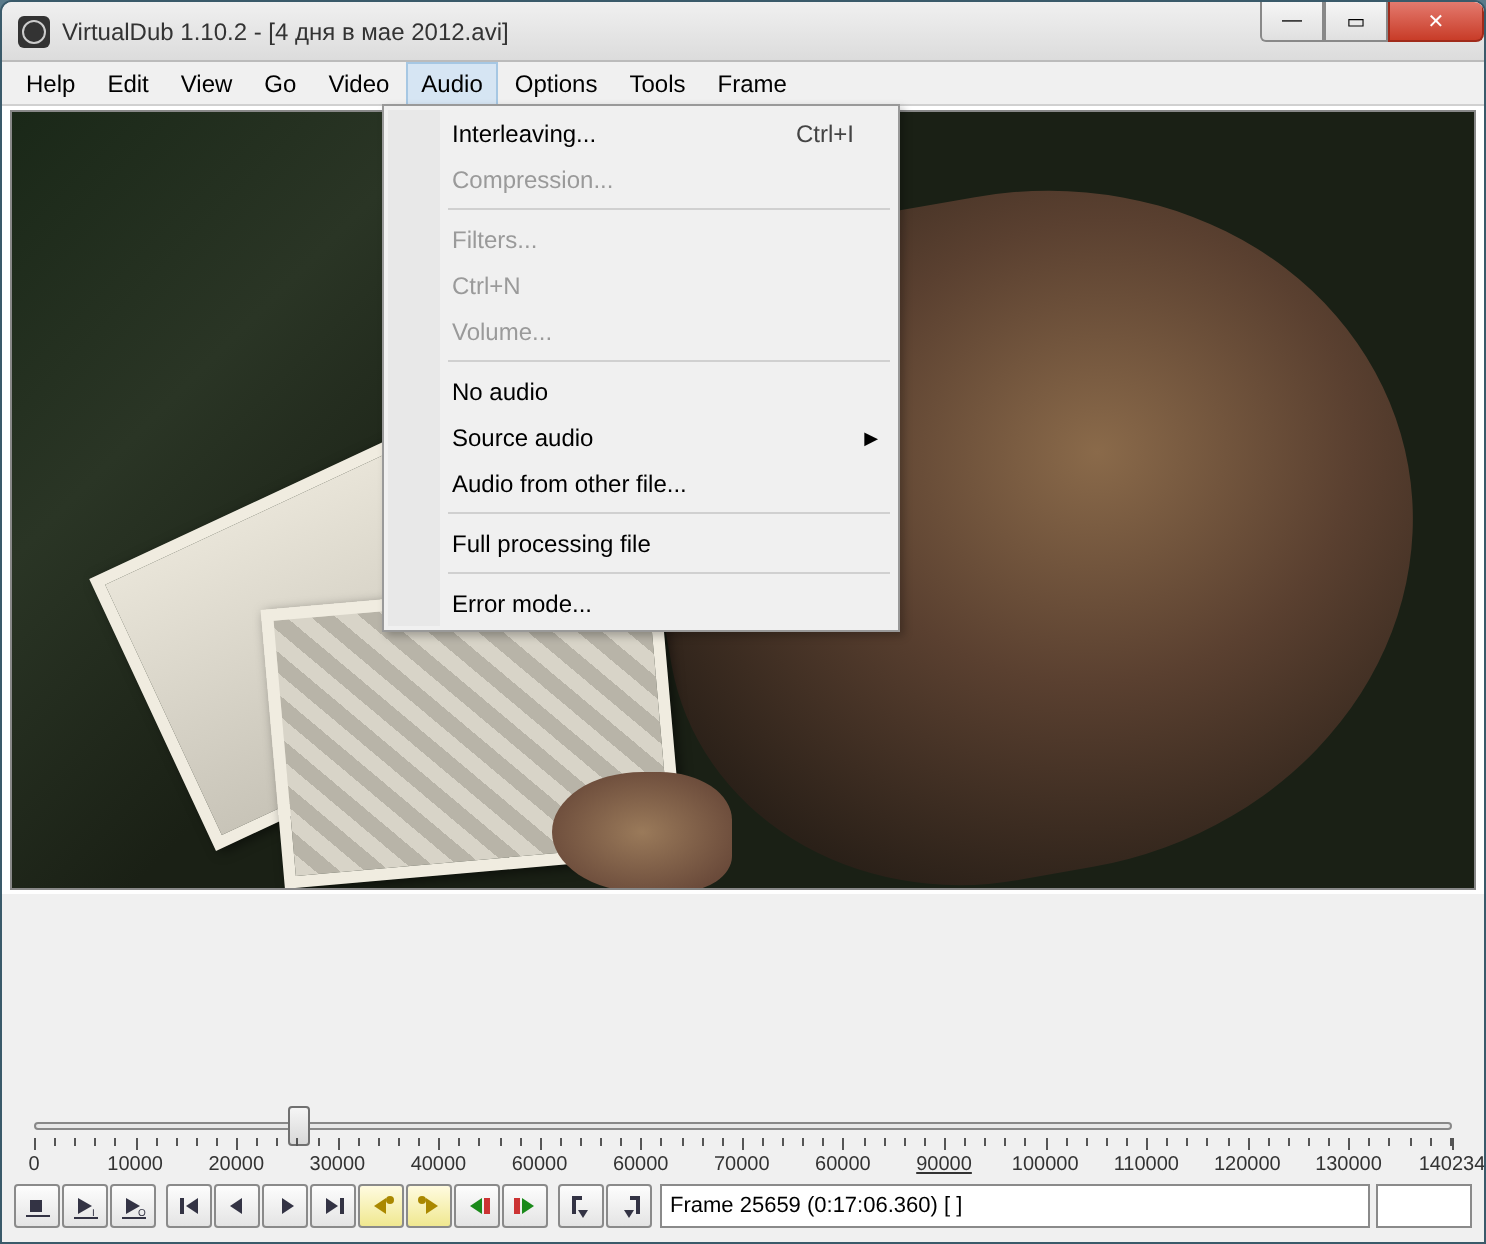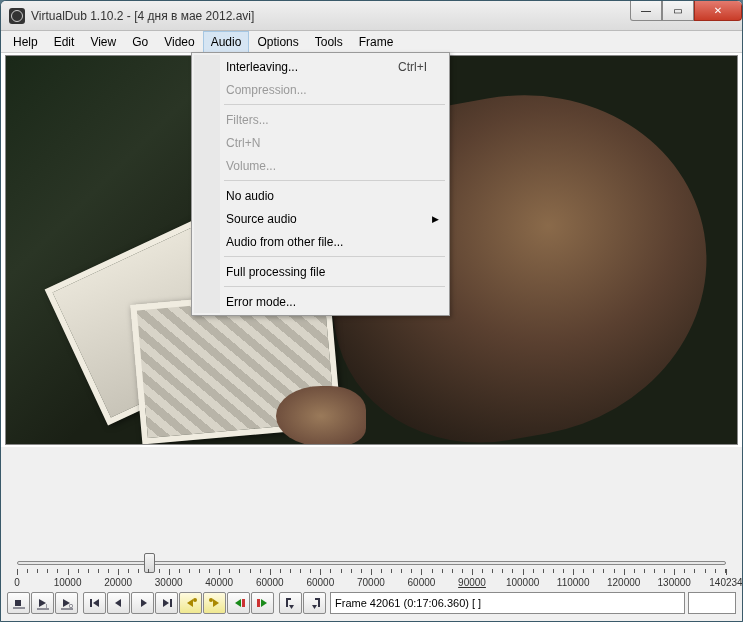--- a/index.html
+++ b/index.html
@@ -322,18 +322,18 @@
             <path d="M3 11 L3 3 L7 3" fill="none" stroke="#334" stroke-width="2"></path>
             <polygon points="5,9 10,9 7.5,13" fill="#334"></polygon>
           </svg>
         </div>
       <div class="tbtn">
           <svg viewBox="0 0 14 14">
             <path d="M11 11 L11 3 L7 3" fill="none" stroke="#334" stroke-width="2"></path>
             <polygon points="4,9 9,9 6.5,13" fill="#334"></polygon>
           </svg>
         </div>
-      <div class="status">Frame 42061 (0:17:06.360) [ ]</div>
+      <div class="status">Frame 25659 (0:17:06.360) [ ]</div>
       <div class="small-status"></div>
     </div>
   </div>
 
 </div>
 
 </body></html>

